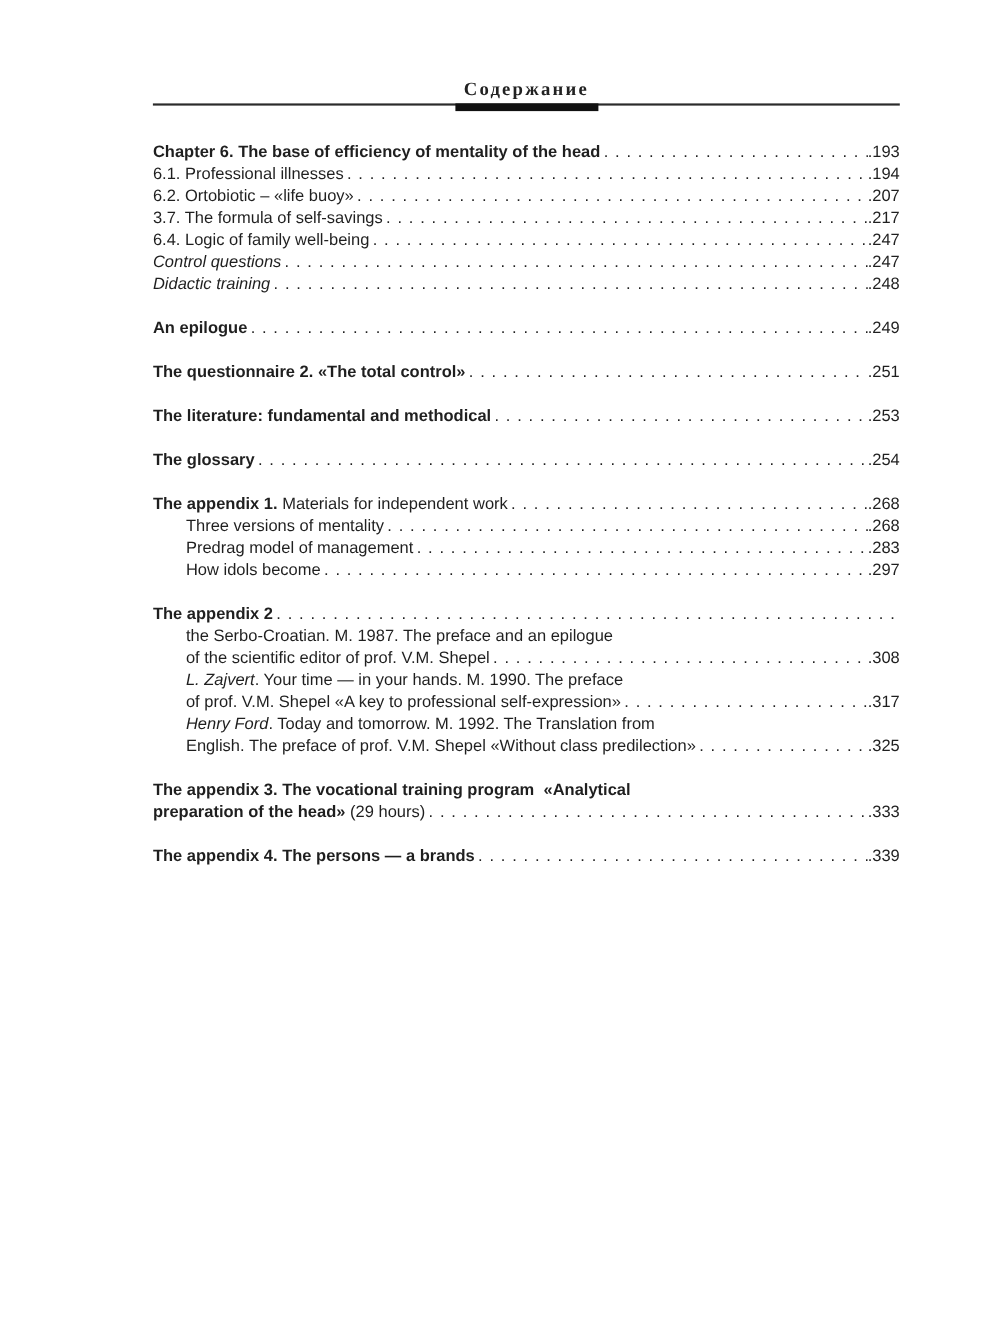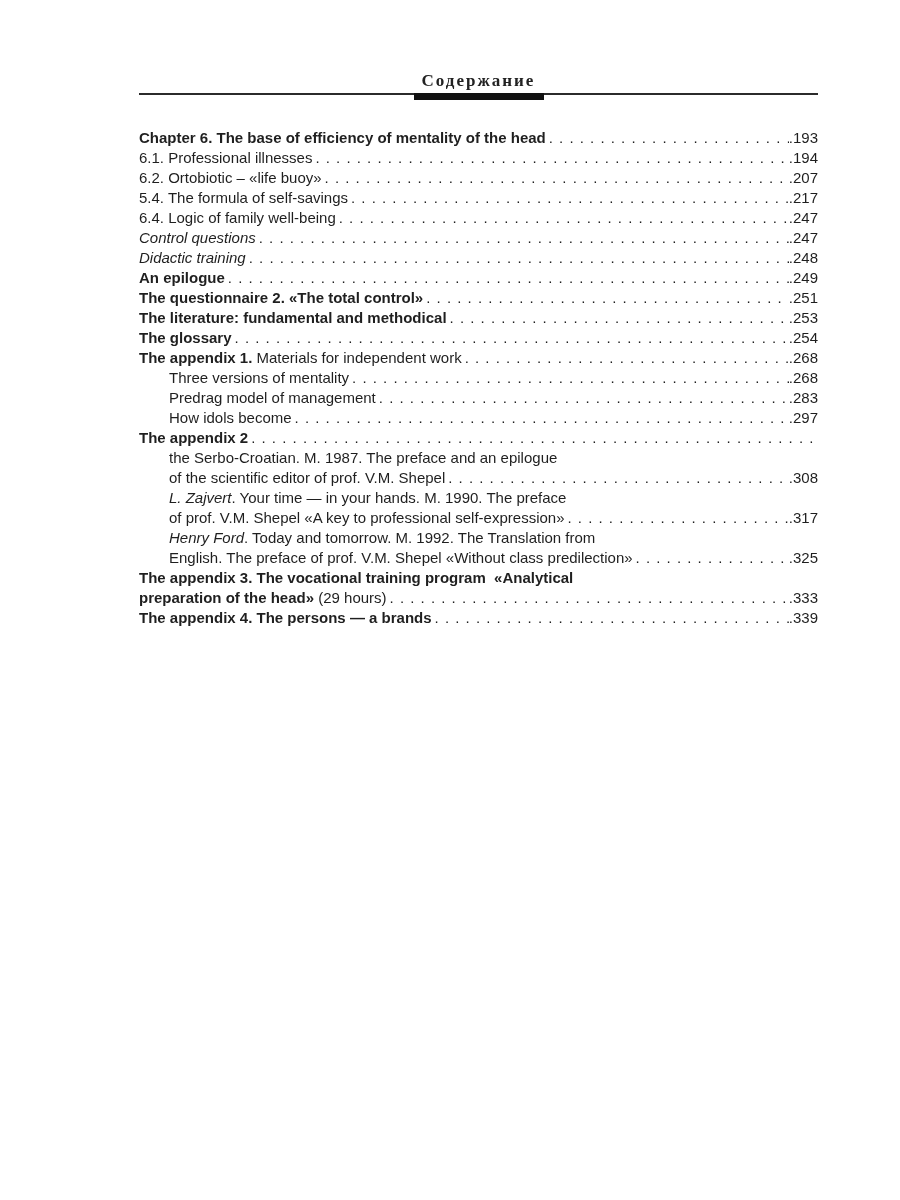--- a/index.html
+++ b/index.html
@@ -38,21 +38,21 @@
   }
   
   .toc { margin-top: 28px; }
   .toc-row {
     display: flex;
     align-items: center;
     font-size: 15px;
     line-height: 20px;
     color: #1f1f1f;
   }
-  .toc-row.gap { }
+  .toc-row.gap { margin-top: 20px; }
   .toc-row.indent { padding-left: 30px; }
   .label { white-space: pre; }
   .label .b { font-weight: bold; }
   .label .i { font-style: italic; }
   .dots {
     flex: 1 1 auto;
     min-width: 0;
     overflow: hidden;
     white-space: nowrap;
     letter-spacing: 1px;
@@ -80,21 +80,21 @@
     <span class="label"><span>6.1. Professional illnesses</span></span>
     <span class="dots">. . . . . . . . . . . . . . . . . . . . . . . . . . . . . . . . . . . . . . . . . . . . . . . . . . . . . . . . . . . . . . . . . . . . . . . . . . . . . . . . . . . . . . . . . . . . . . . . . . . . . . . . . . . . . . . . . . . . . . . . . . . . . . . . . . . . . . . . . . . . . . . . . . . . . . </span>
     <span class="page-num">.194</span>
   </div>
       <div class="toc-row">
     <span class="label"><span>6.2. Ortobiotic – «life buoy»</span></span>
     <span class="dots">. . . . . . . . . . . . . . . . . . . . . . . . . . . . . . . . . . . . . . . . . . . . . . . . . . . . . . . . . . . . . . . . . . . . . . . . . . . . . . . . . . . . . . . . . . . . . . . . . . . . . . . . . . . . . . . . . . . . . . . . . . . . . . . . . . . . . . . . . . . . . . . . . . . . . . </span>
     <span class="page-num">.207</span>
   </div>
       <div class="toc-row">
-    <span class="label"><span>5.4. The formula of self-savings</span></span>
+    <span class="label"><span>3.7. The formula of self-savings</span></span>
     <span class="dots">. . . . . . . . . . . . . . . . . . . . . . . . . . . . . . . . . . . . . . . . . . . . . . . . . . . . . . . . . . . . . . . . . . . . . . . . . . . . . . . . . . . . . . . . . . . . . . . . . . . . . . . . . . . . . . . . . . . . . . . . . . . . . . . . . . . . . . . . . . . . . . . . . . . . . . </span>
     <span class="page-num">.217</span>
   </div>
       <div class="toc-row">
     <span class="label"><span>6.4. Logic of family well-being</span></span>
     <span class="dots">. . . . . . . . . . . . . . . . . . . . . . . . . . . . . . . . . . . . . . . . . . . . . . . . . . . . . . . . . . . . . . . . . . . . . . . . . . . . . . . . . . . . . . . . . . . . . . . . . . . . . . . . . . . . . . . . . . . . . . . . . . . . . . . . . . . . . . . . . . . . . . . . . . . . . . </span>
     <span class="page-num">.247</span>
   </div>
       <div class="toc-row">
     <span class="label"><span class="i">Control questions</span></span>

